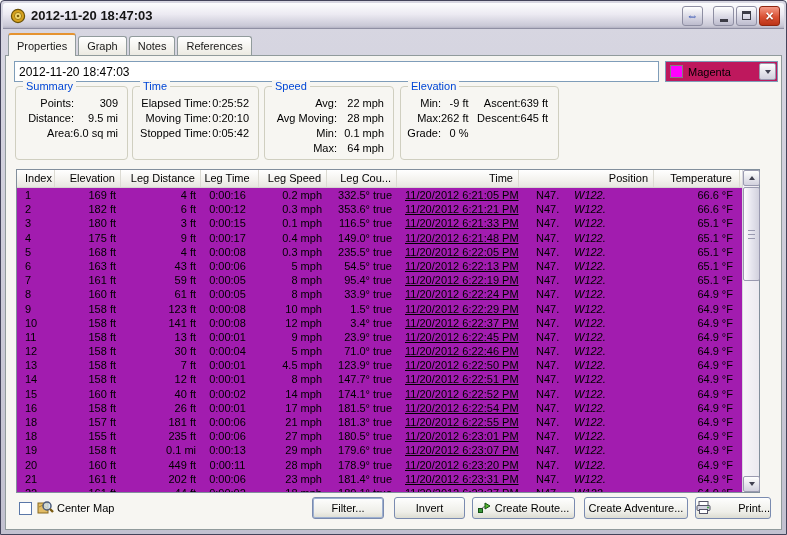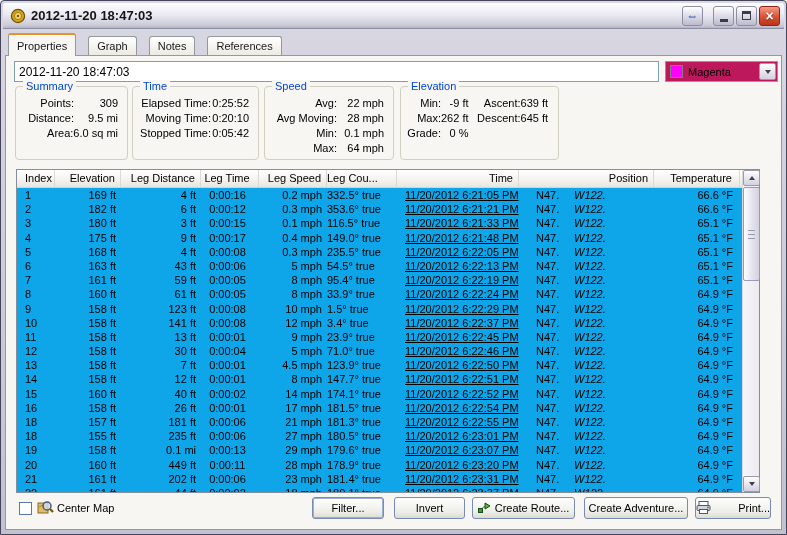--- a/index.html
+++ b/index.html
@@ -15,21 +15,21 @@
   .wbtn { width:21px; height:20px; border:1px solid #8e8ea2; border-radius:3px; background:linear-gradient(#ffffff,#d6d5e2 60%,#bdbccd);
     display:flex; align-items:center; justify-content:center; margin-left:2px; }
   .wbtn.dock { margin-right:8px; color:#2a4ab0; font-weight:bold; font-size:12px; line-height:1; }
   .glyph-min { width:8px; height:3px; background:#3c3c46; margin-top:10px; }
   .glyph-max { width:9px; height:9px; border:1px solid #3c3c46; border-top-width:3px; }
   .wbtn.close { background:linear-gradient(#f49a86,#da5134 55%,#bc3418); border-color:#8f2610; }
   .glyph-close { color:#fff; font-size:14px; font-weight:bold; line-height:1; text-shadow:0 1px 1px #7a1f08; }
 
   
   .tabstrip { position:absolute; left:4px; top:31px; right:4px; height:23px; display:flex; align-items:flex-end; padding-left:3px; }
-  .tab { height:19px; padding:0 8px; margin-right:12px; font-size:11px; color:#1a1a1a; display:flex; align-items:center;
+  .tab { height:19px; padding:0 8px; margin-right:2px; font-size:11px; color:#1a1a1a; display:flex; align-items:center;
     border:1px solid #919b9c; border-bottom:none; border-radius:3px 3px 0 0; background:linear-gradient(#ffffff,#eceae2); position:relative; }
   .tab.active { height:23px; background:#f7f6f2; border-top:2px solid #e5932f; z-index:3; margin-bottom:-1px; }
 
   
   .page { position:absolute; left:4px; top:54px; right:4px; bottom:4px; background:#f7f6f2; border:1px solid #919b9c; }
 
   .name-input { position:absolute; left:8px; top:5px; width:645px; height:21px; border:1px solid #7f9db9; background:#fff;
     font-family:"Liberation Sans",sans-serif; font-size:12px; color:#000; padding:0 4px; }
 
   .combo { position:absolute; left:659px; top:5px; width:113px; height:21px; border:1px solid #7f9db9; background:#be185d; display:flex; align-items:center; }
@@ -49,33 +49,33 @@
   #grp-summary { left:9px;  width:113px;padding-left:41px; } #grp-summary .glabel { width:58px; }
   #grp-time    { left:126px; width:127px; } #grp-time .glabel { width:78px; }
   #grp-speed   { left:258px; width:130px; } #grp-speed .glabel { width:72px; }
   #grp-elev    { left:394px; width:159px; }
   .elev-cols { position:absolute; top:9px; left:0; right:0; display:flex; }
   .elev-col-l { width:84px; } .elev-col-r { flex:1; }
   .elev-col-l .glabel { width:40px; } .elev-col-l .gvalue { padding-right:4px; }
   .elev-col-r .glabel { width:48px; } .elev-col-r .gvalue { padding-right:10px; }
 
   
-  .lv { position:absolute; left:10px; top:113px; width:744px; height:324px; background:#0ea5e9; border:1px solid #828f9c; }
+  .lv { position:absolute; left:10px; top:113px; width:744px; height:324px; background:#a21caf; border:1px solid #828f9c; }
   .lv-hdr { position:absolute; left:0; top:0; right:17px; height:18px; display:flex;
     background:linear-gradient(#ffffff,#f4f3ef 55%,#e7e6e0); border-bottom:1px solid #d5d5cf; font-size:11px; }
   .hcell { line-height:16px; border-right:1px solid #dcdbd3; padding-right:5px; white-space:nowrap; overflow:hidden; }
   .lv-body { position:absolute; left:0; top:18px; right:17px; bottom:0; overflow:hidden; font-size:11px; }
   .trow { display:flex; height:14.2px; line-height:14.2px; white-space:nowrap; }
   .cell { overflow:hidden; white-space:nowrap; }
   .c-index  { width:38px; text-align:left; padding-left:8px; }
   .c-elev   { width:66px; text-align:right; padding-right:5px; }
   .c-dist   { width:80px; text-align:right; padding-right:5px; }
   .c-time   { width:58px; text-align:center; padding-right:5px; }
   .c-speed  { width:68px; text-align:right; padding-right:5px; }
-  .c-course { width:70px; padding-right:5px; }
+  .c-course { width:70px; text-align:right; padding-right:5px; }
   .c-dtime  { width:122px; }
   .lv-hdr .c-dtime { text-align:right; }
   .trow .c-dtime { text-align:left; padding-left:8px;text-decoration:underline; }
   .c-pos    { width:135px; text-align:right; }
   .c-lat    { width:55px; text-align:left; padding-left:17px; }
   .c-lon    { width:80px; text-align:left;font-style:italic; }
   .c-temp   { width:86px; text-align:right; padding-right:7px; }
 
   
   .vsb { position:absolute; top:0; right:0; bottom:0; width:17px; background:linear-gradient(90deg,#f6f5f8,#eceaf0); border-left:1px solid #d8d7de; }

